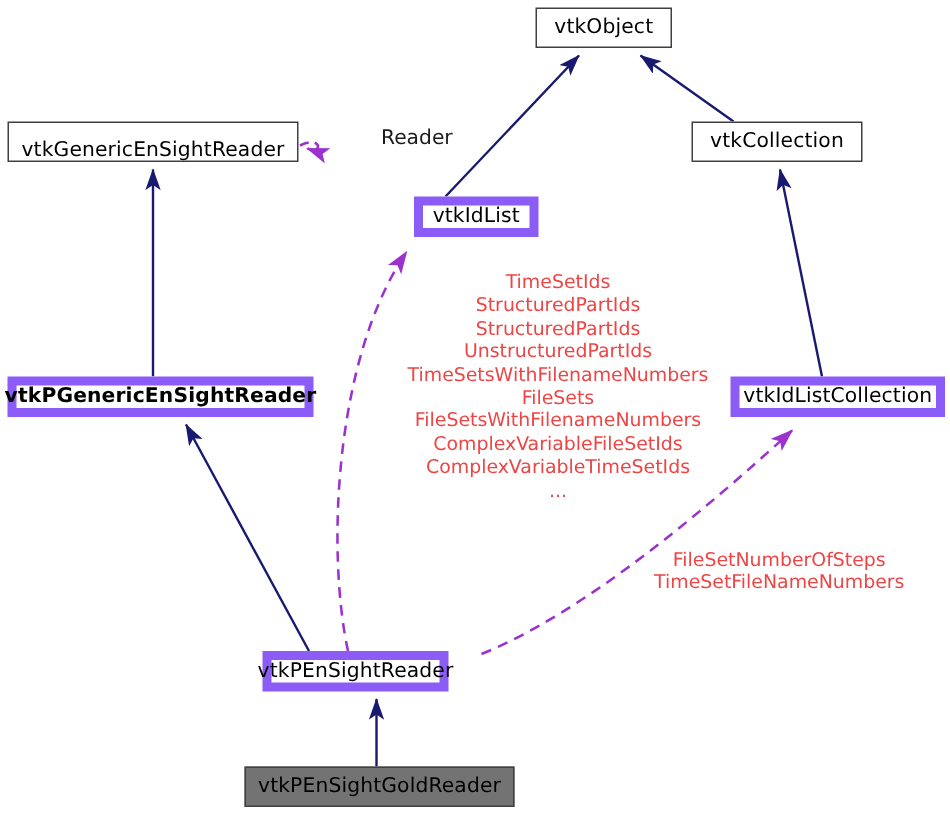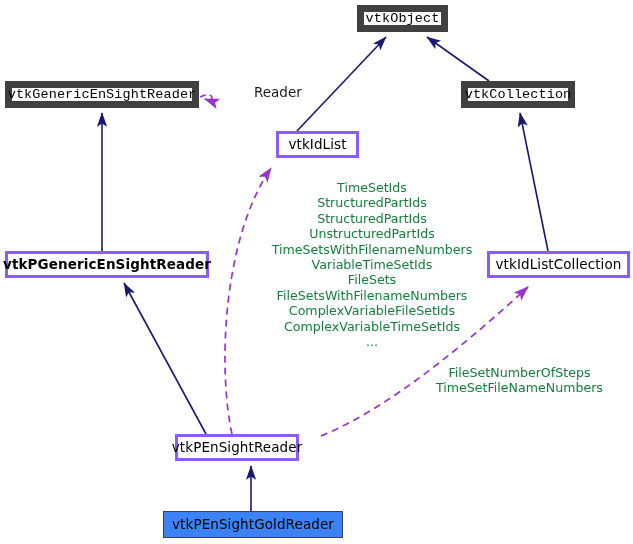--- a/index.html
+++ b/index.html
@@ -26,42 +26,41 @@
     width: 633px;
     height: 544px;
   }
   .node-box {
     position: absolute;
     box-sizing: border-box;
     display: flex;
     align-items: center;
     justify-content: center;
     background: #ffffff;
-    border: 3px solid #8b5cf6;
+    border: 6px solid #8b5cf6;
     font-size: 13.5px;
     color: #000000;
     white-space: nowrap;
     letter-spacing: 0.1px;
   }
   .node-box.red-border {
-    border: 7px solid #404040;
-    font-family: Liberation Mono, monospace;
+    border: 1px solid #404040;
   }
   .node-box.focus-node {
-    background: #3b82f6;
+    background: #737373;
     border: 1px solid #404040;
   }
   .node-label {
     line-height: 1;
     padding: 0 2px;
   }
   .edge-label {
     position: absolute;
     font-size: 12.6px;
-    color: #15803d;
+    color: #ef4444;
     text-align: center;
     line-height: 15.4px;
     white-space: nowrap;
   }
   .edge-label-line {
     display: block;
   }
   .reader-label {
     position: absolute;
     font-size: 13.5px;
@@ -100,21 +99,21 @@
 
     <path d="M232,434 C218,370 222,240 271,168" fill="none" stroke="#9a32cd" stroke-width="1.7" stroke-dasharray="7,5" marker-end="url(#arrow-purple)"></path>
 
     <path d="M321,436 C390,408 470,340 528,287" fill="none" stroke="#9a32cd" stroke-width="1.7" stroke-dasharray="7,5" marker-end="url(#arrow-purple)"></path>
   </svg>
 
   <div class="node-box red-border" style="left:357px; top:5px; width:91px; height:27px;">
     <span class="node-label">vtkObject</span>
   </div>
 
-  <div class="node-box red-border" style="left:5px; top:81px; width:194px; height:27px;">
+  <div class="node-box red-border" style="left:5px; top:81px; width:194px; height:27px;align-items:flex-end;">
     <span class="node-label">vtkGenericEnSightReader</span>
   </div>
 
   <div class="node-box red-border" style="left:461px; top:81px; width:114px; height:27px;">
     <span class="node-label">vtkCollection</span>
   </div>
 
   <div class="node-box" style="left:276px; top:131px; width:83px; height:27px;">
     <span class="node-label">vtkIdList</span>
   </div>
@@ -136,21 +135,20 @@
   </div>
 
   <div class="reader-label" style="left:214px; top:84px;margin-left:40px;">Reader</div>
 
   <div class="edge-label" id="idlist-fields-label" style="left:263px; top:180px; width:218px;">
       <span class="edge-label-line">TimeSetIds</span>
       <span class="edge-label-line">StructuredPartIds</span>
       <span class="edge-label-line">StructuredPartIds</span>
       <span class="edge-label-line">UnstructuredPartIds</span>
       <span class="edge-label-line">TimeSetsWithFilenameNumbers</span>
-      <span class="edge-label-line">VariableTimeSetIds</span>
       <span class="edge-label-line">FileSets</span>
       <span class="edge-label-line">FileSetsWithFilenameNumbers</span>
       <span class="edge-label-line">ComplexVariableFileSetIds</span>
       <span class="edge-label-line">ComplexVariableTimeSetIds</span>
       <span class="edge-label-line">...</span>
     </div>
 
   <div class="edge-label" id="idlistcollection-fields-label" style="left:412px; top:365px; width:215px;">
       <span class="edge-label-line">FileSetNumberOfSteps</span>
       <span class="edge-label-line">TimeSetFileNameNumbers</span>

